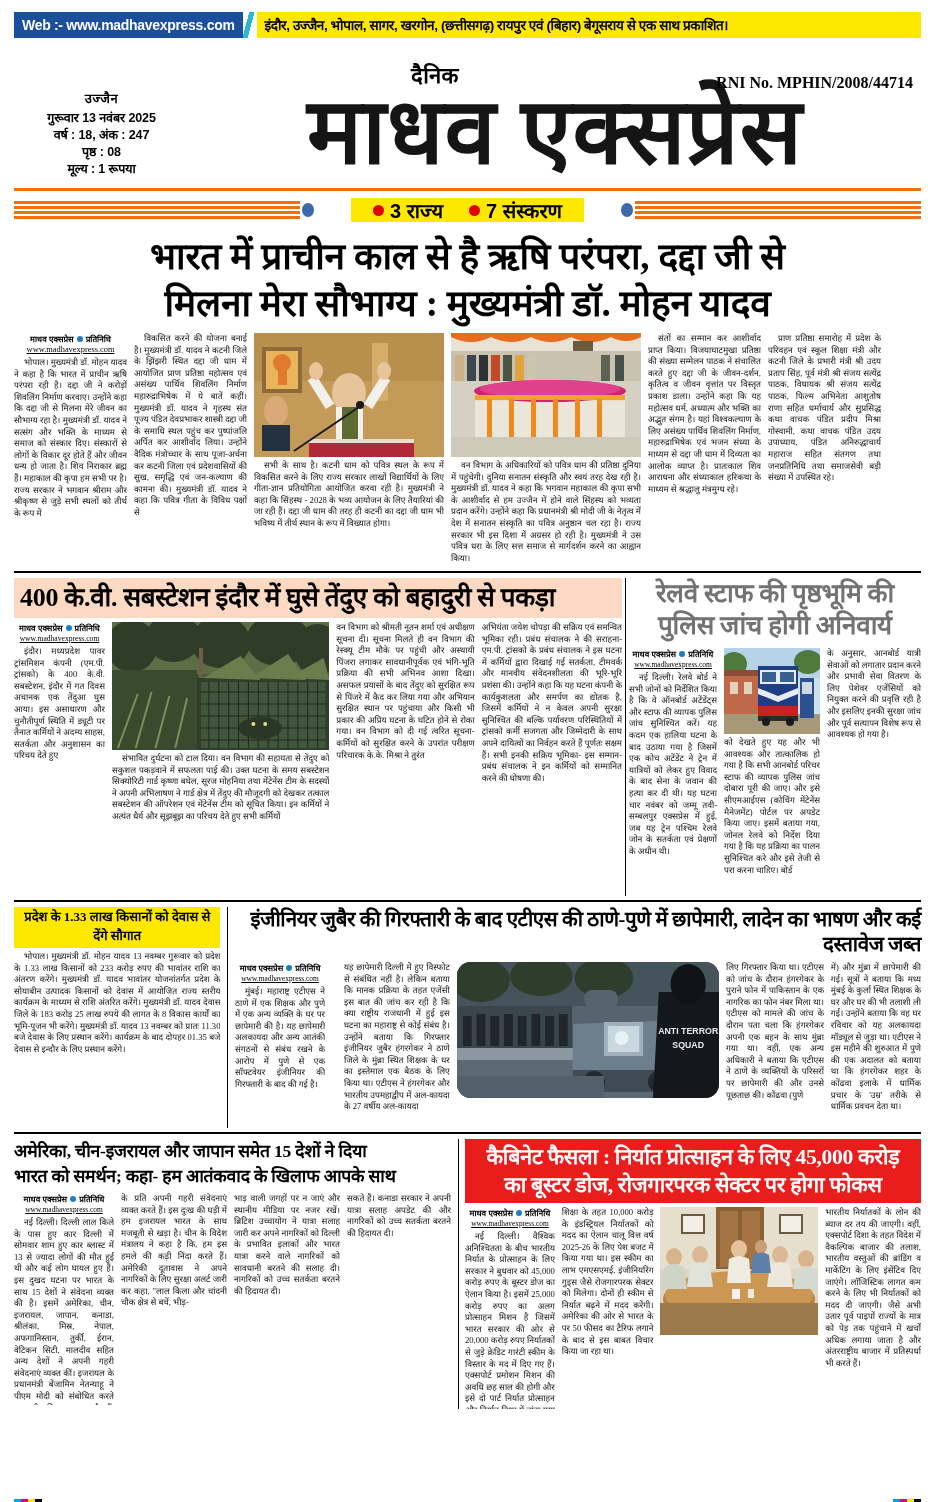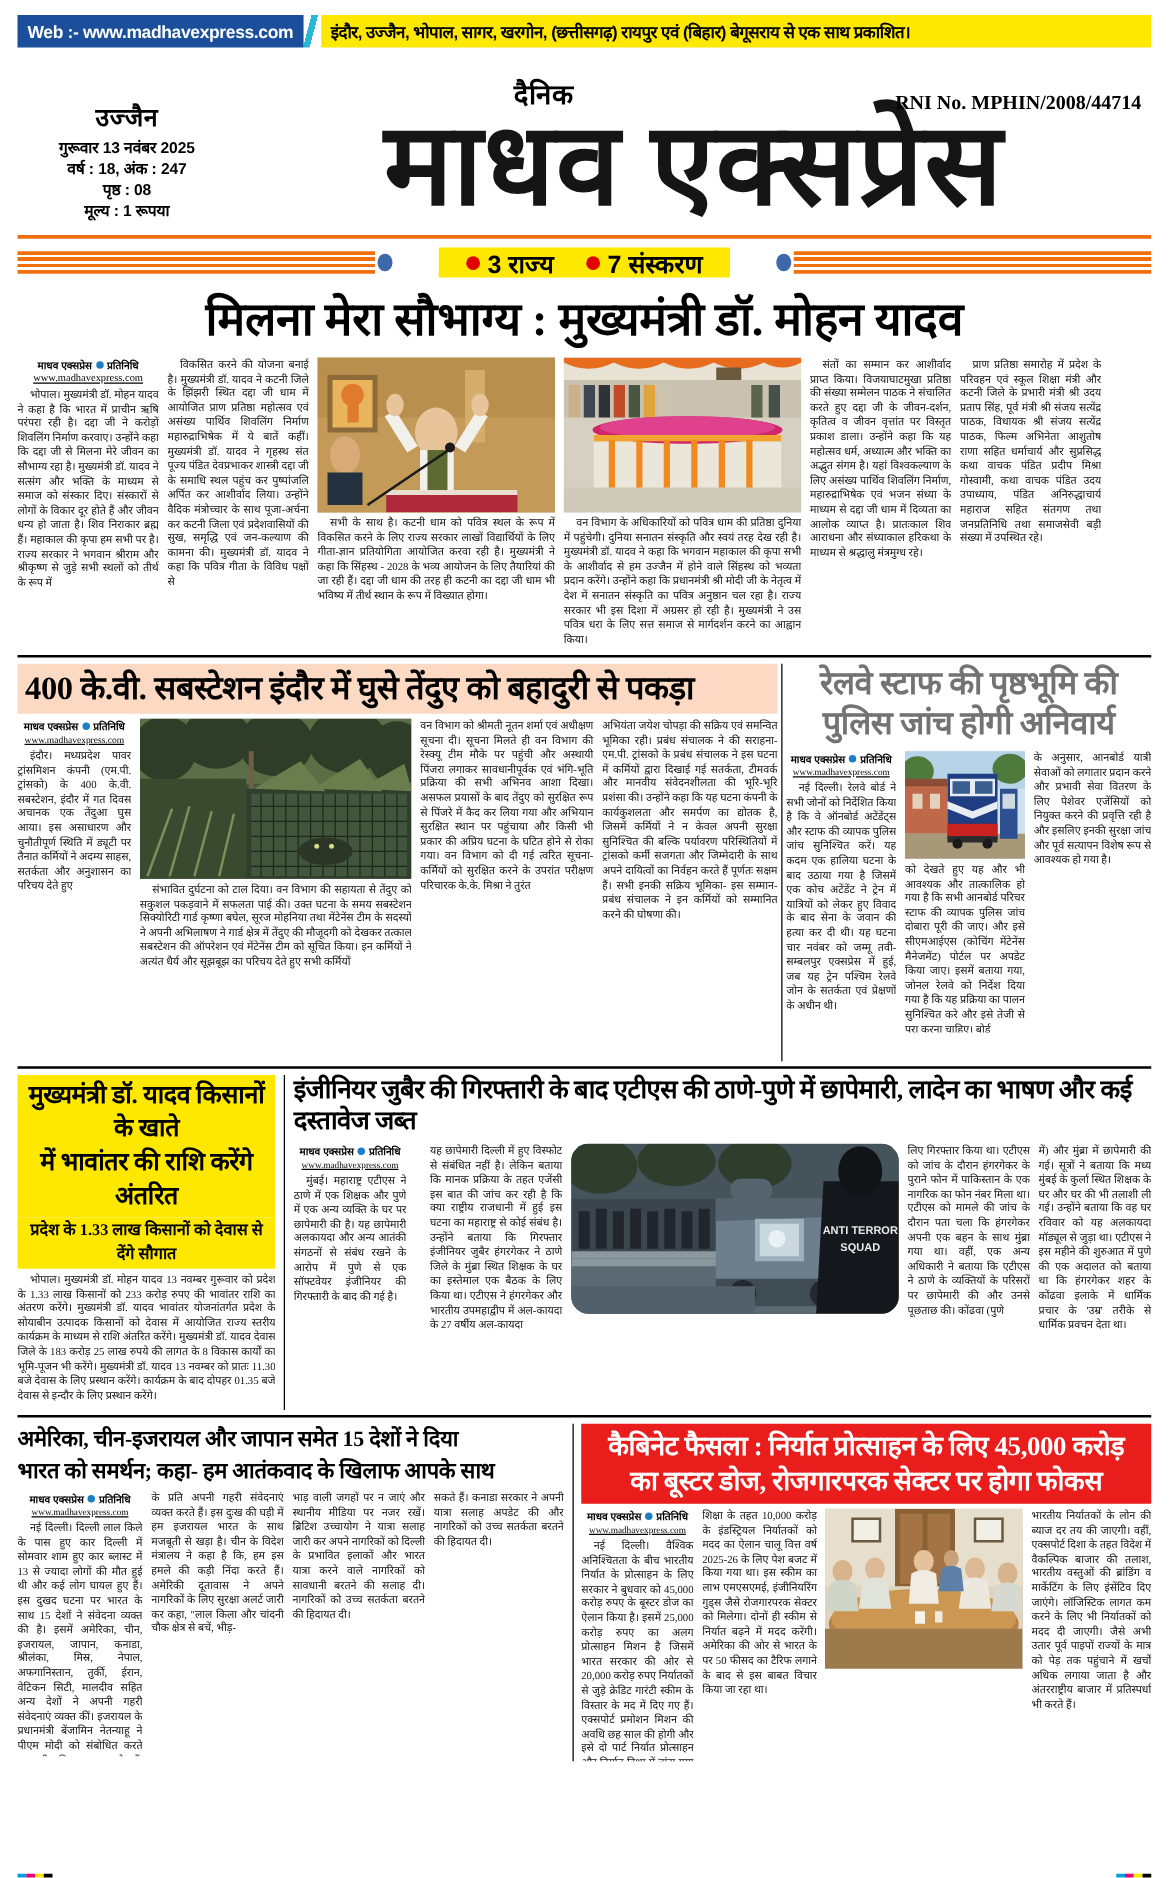--- a/index.html
+++ b/index.html
@@ -61,21 +61,21 @@
     height: 140px;
     position: relative;
   }
   .mh-left {
     width: 175px;
     text-align: center;
     padding-bottom: 6px;
   }
   .mh-city {
     font-weight: bold;
-    font-size: 20px;
+    font-size: 13px;
     letter-spacing: 0.5px;
     margin-bottom: 3px;
   }
   .mh-line {
     font-weight: bold;
     font-size: 12.5px;
     line-height: 17px;
     letter-spacing: -0.1px;
   }
   .mh-center {
@@ -290,21 +290,21 @@
     line-height: 19px;
     text-align: center;
     padding: 0 4px 3px 4px;
     color: #000;
   }
   .hl-ats {
     font-family: "Liberation Serif", serif;
     font-weight: bold;
     font-size: 20.5px;
     line-height: 25px;
-    text-align: left;
+    text-align: right;
     letter-spacing: -0.4px;
     color: #000;
   }
   .hl-world {
     font-family: "Liberation Serif", serif;
     font-weight: bold;
     font-size: 17.5px;
     line-height: 25px;
     letter-spacing: -0.2px;
     color: #000;
@@ -368,20 +368,21 @@
         <span>3 राज्य</span>
       </div>
       <div class="badge-item">
         <span class="dot-red"></span>
         <span>7 संस्करण</span>
       </div>
     </div>
   </div>
 
   <div class="lead-hl">
+    <div>भारत में प्राचीन काल से है ऋषि परंपरा, दद्दा जी से</div>
     <div>मिलना मेरा सौभाग्य : मुख्यमंत्री डॉ. मोहन यादव</div>
   </div>
 
   <div class="row" style="margin-top:6px;">
 
     <div style="width:113px;">
       <div class="byline">
         <span>माधव एक्सप्रेस</span>
         <span class="bdot"></span>
         <span>प्रतिनिधि</span>
@@ -651,24 +652,20 @@
         </div>
       </div>
     </div>
   </div>
 
   <div class="hr-black" style="margin-top:4px;"></div>
 
   <div class="row">
 
     <div style="width:213px;">
-      <div class="hl-yellow">
-        <div>मुख्यमंत्री डॉ. यादव किसानों के खाते</div>
-        <div>में भावांतर की राशि करेंगे अंतरित</div>
-      </div>
       <div class="hl-sub-yellow">प्रदेश के 1.33 लाख किसानों को देवास से देंगे सौगात</div>
       <div class="col-text" style="height:110px;margin-top:3px;">
           <p class="ind">भोपाल। मुख्यमंत्री डॉ. मोहन यादव 13 नवम्बर गुरूवार को प्रदेश के 1.33 लाख किसानों को 233 करोड़ रुपए की भावांतर राशि का अंतरण करेंगे। मुख्यमंत्री डॉ. यादव भावांतर योजनांतर्गत प्रदेश के सोयाबीन उत्पादक किसानों को देवास में आयोजित राज्य स्तरीय कार्यक्रम के माध्यम से राशि अंतरित करेंगे। मुख्यमंत्री डॉ. यादव देवास जिले के 183 करोड़ 25 लाख रुपये की लागत के 8 विकास कार्यों का भूमि-पूजन भी करेंगे। मुख्यमंत्री डॉ. यादव 13 नवम्बर को प्रातः 11.30 बजे देवास के लिए प्रस्थान करेंगे। कार्यक्रम के बाद दोपहर 01.35 बजे देवास से इन्दौर के लिए प्रस्थान करेंगे।</p>
         </div>
     </div>
 
     <div class="gap"></div>
     <div class="vr"></div>
     <div class="gap"></div>
 

